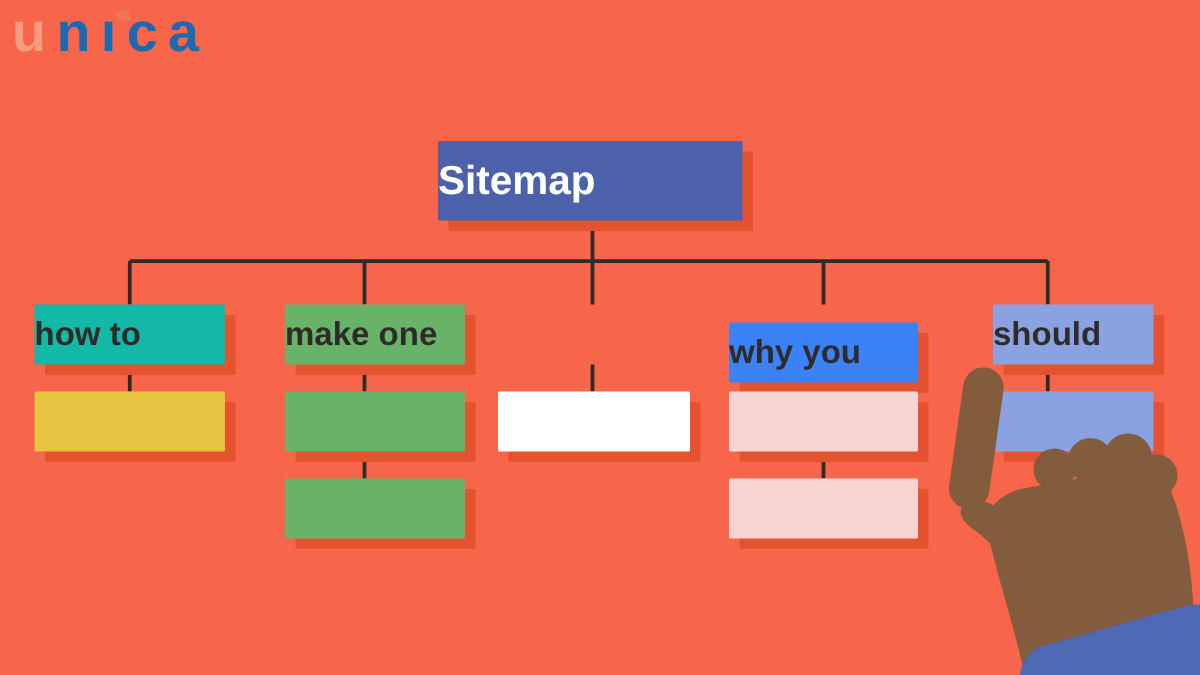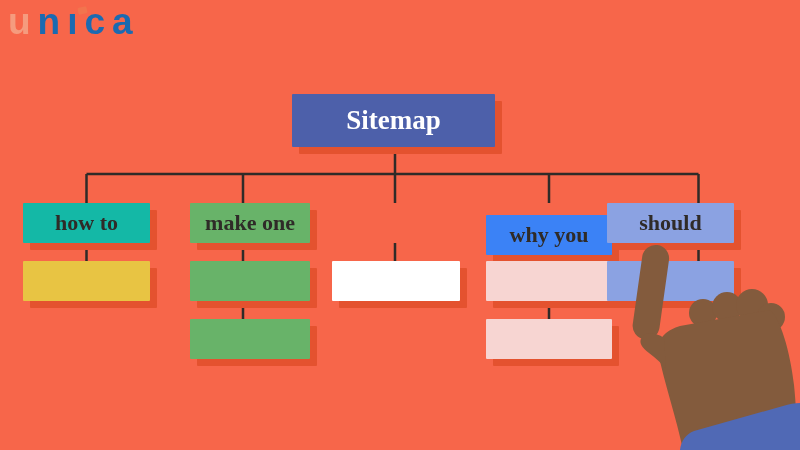--- a/index.html
+++ b/index.html
@@ -24,39 +24,38 @@
     background:var(--logo-dot,#F2744E);
     border-radius:1.5px;transform:rotate(-12deg);
   }
   
   .lines-layer,.hand-layer{position:absolute;inset:0;width:800px;height:450px;}
   .lines-layer{z-index:1;}
   .hand-layer{z-index:3;pointer-events:none;}
   
   .box{
     position:absolute;z-index:2;
-    display:flex;align-items:center;justify-content:center;
+    display:flex;align-items:center;justify-content:flex-start;
     box-shadow:7px 7px 0 var(--shadow,#E4522F);
     font-weight:bold;font-size:22px;
     color:var(--ink,#2F2B28);
     border-radius:1px;
-    font-family:Liberation Serif, serif;
   }
   .root-box{
     left:292px;top:94px;width:203px;height:53px;
     font-size:27px;
   }
   .r1{top:203px;height:40px;}
   .r2{top:261px;height:40px;}
   .r3{top:319px;height:40px;}
   .c1{left:23px;width:127px;}
   .c2{left:190px;width:120px;}
   .c3{left:332px;width:128px;}
   .c4{left:486px;width:126px;}
-  .c5{left:607px;width:127px;}
+  .c5{left:662px;width:107px;}
 </style>
 </head>
 <body>
 
 <div class="stage" style="background-color: rgb(247, 102, 74);">
 
   <div class="logo">
     <span class="u" style="color: rgb(245, 155, 126);">u</span><span class="rest" style="color: rgb(27, 106, 177);">nıca</span>
   </div>
   <div class="logo-dot" style="background-color: rgb(242, 116, 78);"></div>

